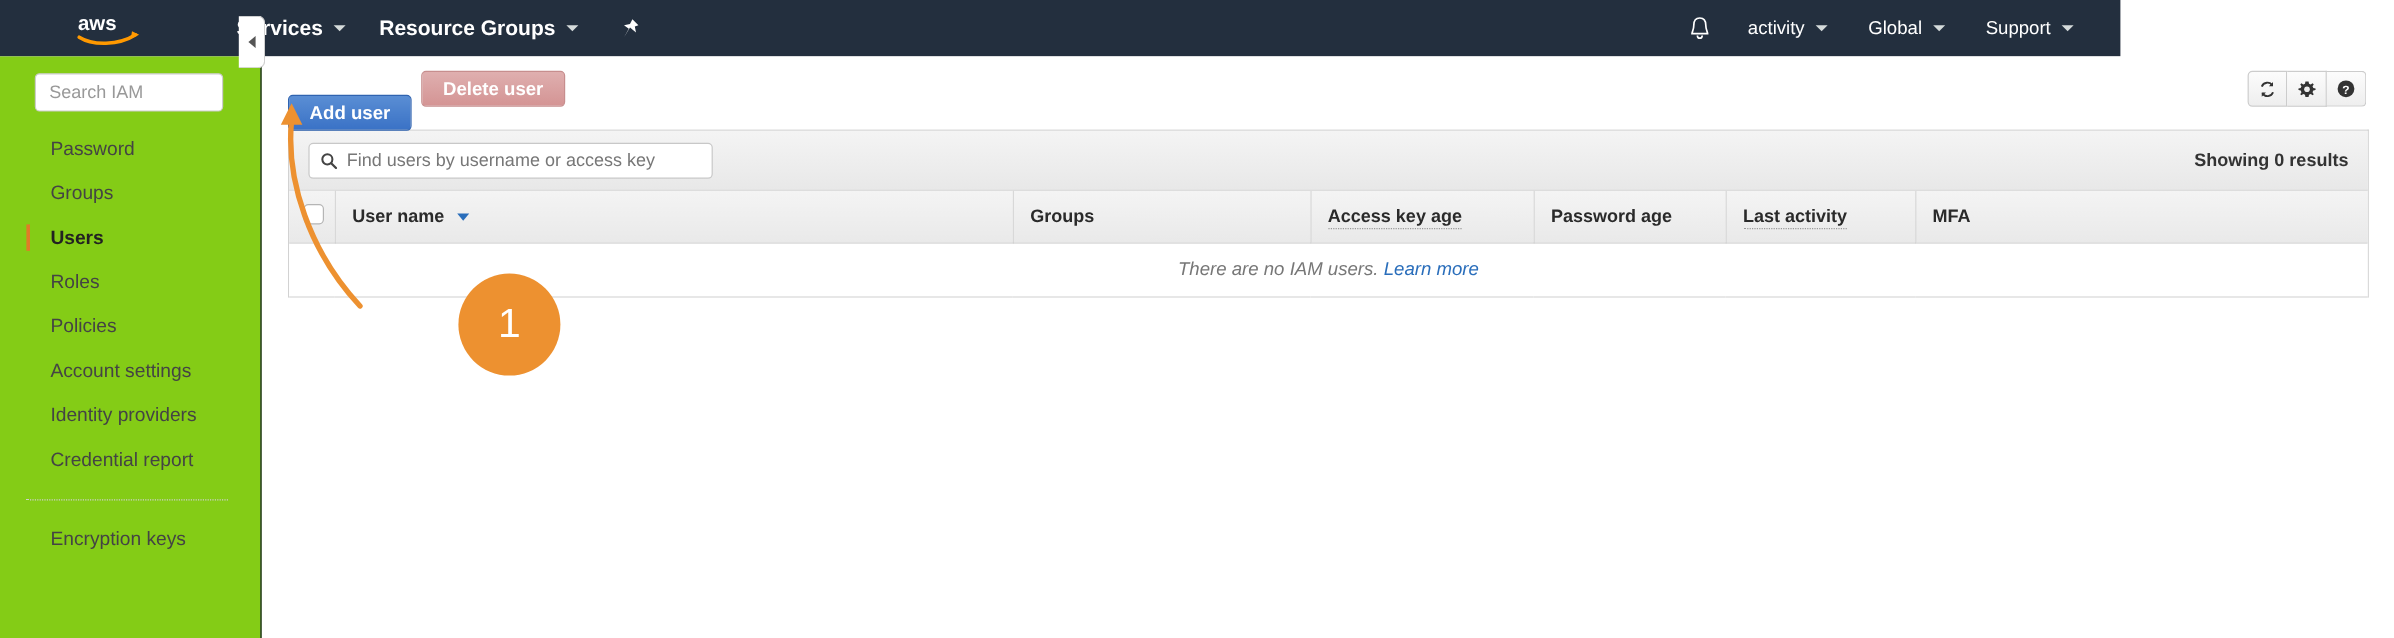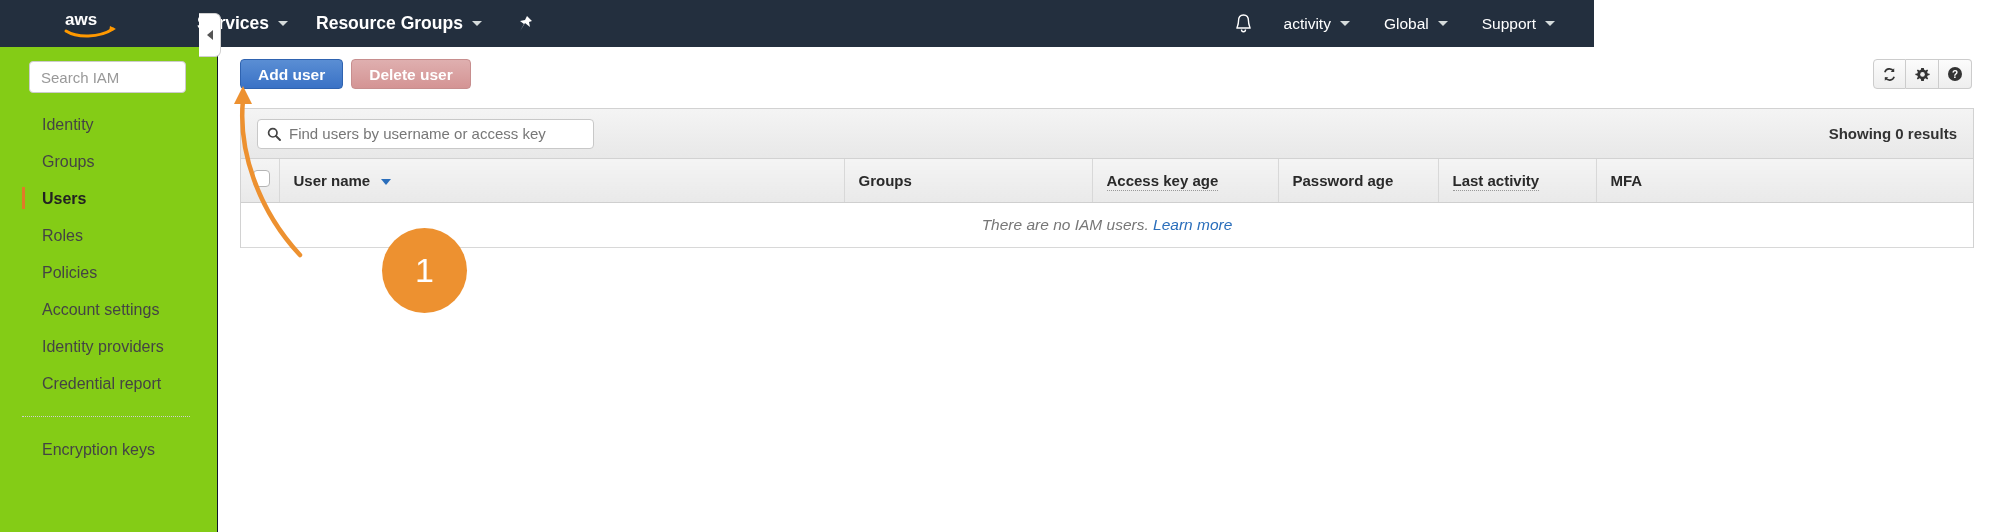--- a/index.html
+++ b/index.html
@@ -7,21 +7,21 @@
     margin: 0; padding: 0;
     width: 1995px; height: 532px;
     background: #ffffff;
     font-family: "Liberation Sans", sans-serif;
     overflow: hidden;
   }
 
   
   .topnav {
     position: absolute; top: 0; left: 0;
-    width: 1594px; height: 47px;
+    width: 1767px; height: 47px;
     background: #232f3e;
     display: flex; align-items: center;
     color: #ffffff;
     justify-content: space-between;
   }
   .aws-logo {
     margin-left: 63px;
     width: 62px; height: 30px;
     position: relative;
   }
@@ -139,20 +139,21 @@
     color: #ffffff;
     border: none;
     padding: 0 17px;
     cursor: pointer;
     font-family: "Liberation Sans", sans-serif;
     line-height: 30px;
   }
   .btn-primary {
     background: linear-gradient(#5a8ed4, #3a72c6);
     border: 1px solid #2f63b0;
+    margin-top: 20px;
   }
   .btn-danger {
     background: linear-gradient(#dfafaf, #d49494);
     border: 1px solid #c78e8e;
     margin-left: 8px;
     cursor: default;
   }
   .icon-group {
     position: absolute;
     right: 23px; top: 12px;
@@ -317,21 +318,21 @@
       <span class="caret-down"></span>
     </div>
   </div>
 </div>
 
 <div class="sidebar">
   <input class="search-iam" type="text" placeholder="Search IAM" style="">
 
   <div class="side-list">
     <div class="side-item">
-      <span>Identity</span>
+      <span>Password</span>
     </div>
     <div class="side-item">
       <span>Groups</span>
     </div>
     <div class="side-item active">
       <span>Users</span>
     </div>
     <div class="side-item">
       <span>Roles</span>
     </div>

